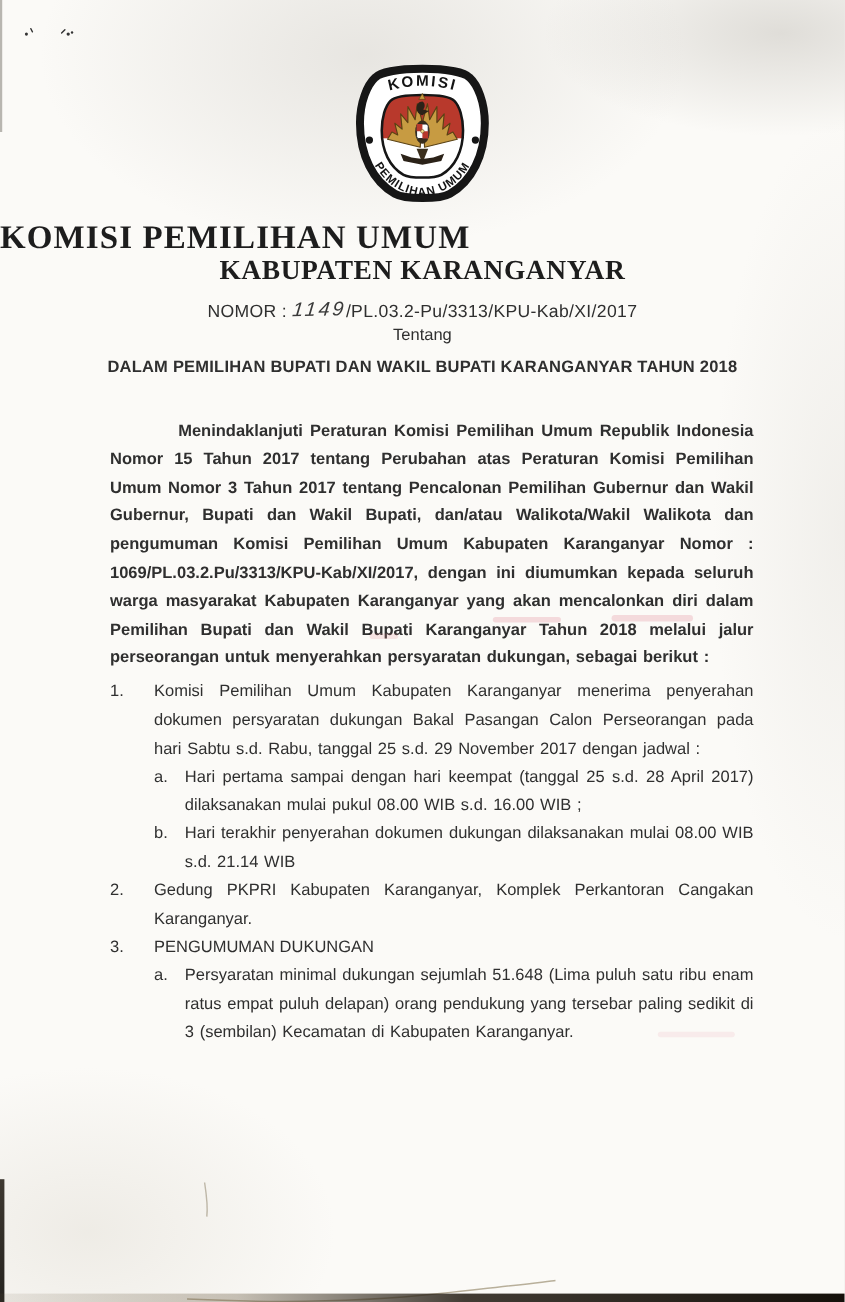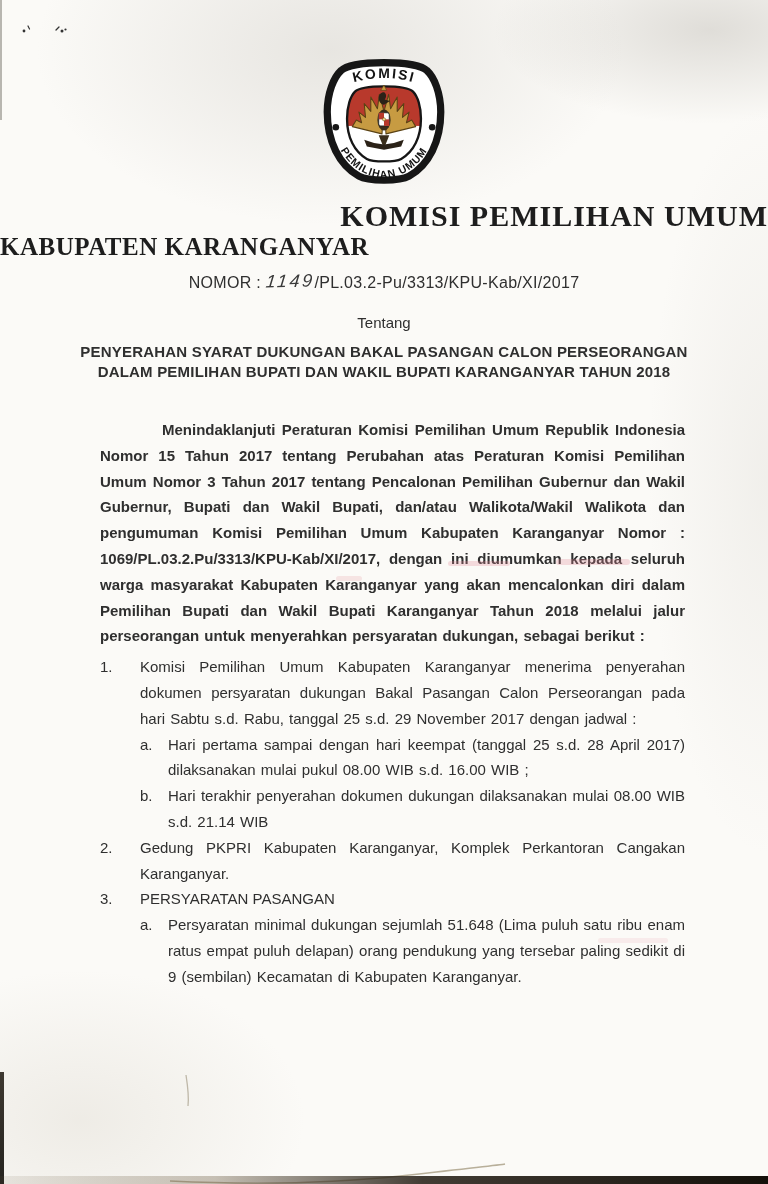--- a/index.html
+++ b/index.html
@@ -14,37 +14,37 @@
       radial-gradient(420px 250px at 330px 50px, rgba(186,182,174,0.30), rgba(186,182,174,0) 70%),
       radial-gradient(300px 130px at 710px 30px, rgba(178,174,166,0.38), rgba(178,174,166,0) 72%),
       radial-gradient(160px 500px at 768px 480px, rgba(198,194,186,0.20), rgba(198,194,186,0) 75%),
       radial-gradient(300px 200px at 80px 1120px, rgba(200,193,178,0.25), rgba(200,193,178,0) 75%),
       #fbfaf7;
   }
   
   .logo{display:block;margin:56px auto 0;width:132px;height:132px;}
   .logo text{font-family:"Liberation Sans", sans-serif;fill:#141414;}
   .org1{
-    margin:12px 0 0;text-align:right;
+    margin:12px 0 0;text-align:left;
     font-family:"Liberation Serif", serif;font-weight:bold;
     font-size:30px;line-height:32px;letter-spacing:1px;color:#1d1d1d;
   }
   .org2{
-    margin:2px 0 0;
+    margin:2px 0 0;text-align:center;
     font-family:"Liberation Serif", serif;font-weight:bold;
     font-size:25px;line-height:26px;letter-spacing:0.5px;color:#1d1d1d;
   }
   .doc-type{margin:26px 0 0;text-align:center;font-size:16px;line-height:18px;letter-spacing:1.5px;}
   .nomor{margin:12px 0 0;text-align:center;font-size:16px;line-height:20px;letter-spacing:0.3px;}
   .handwritten{
     display:inline-block;font-size:18px;font-style:italic;
     transform:skewX(-7deg) rotate(-1deg);letter-spacing:2.5px;
     color:#3a3a3a;position:relative;top:-1px;
   }
-  .tentang{margin:21px 0 0;text-align:center;font-size:15px;line-height:18px;}
+  .tentang{margin:2px 0 0;text-align:center;font-size:15px;line-height:18px;}
   .subject{margin:10px 0 0;text-align:center;font-weight:bold;font-size:15px;line-height:20px;letter-spacing:0.2px;}
   
   .opening{
     margin:35px 83px 0 100px;
     font-size:15px;line-height:25.8px;
     text-align:justify;text-indent:62px;
     word-spacing:1px;
     font-weight:bold;
   }
   .list{margin:5px 83px 0 100px;font-size:15px;line-height:25.8px;}
@@ -118,21 +118,20 @@
 
   <div class="org1">KOMISI PEMILIHAN UMUM</div>
   <div class="org2">KABUPATEN KARANGANYAR</div>
 
 
   <div class="nomor"><span>NOMOR : </span><span class="handwritten">1149</span><span>/PL.03.2-Pu/3313/KPU-Kab/XI/2017</span></div>
 
   <div class="tentang">Tentang</div>
 
   <div class="subject">
-    <div>PENYERAHAN SYARAT DUKUNGAN BAKAL PASANGAN CALON PERSEORANGAN</div>
     <div>DALAM PEMILIHAN BUPATI DAN WAKIL BUPATI KARANGANYAR TAHUN 2018</div>
   </div>
 
   <p class="opening">Menindaklanjuti Peraturan Komisi Pemilihan Umum Republik Indonesia Nomor 15 Tahun 2017 tentang Perubahan atas Peraturan Komisi Pemilihan Umum Nomor 3 Tahun 2017 tentang Pencalonan Pemilihan Gubernur dan Wakil Gubernur, Bupati dan Wakil Bupati, dan/atau Walikota/Wakil Walikota dan pengumuman Komisi Pemilihan Umum Kabupaten Karanganyar Nomor : 1069/PL.03.2.Pu/3313/KPU-Kab/XI/2017, dengan ini diumumkan kepada seluruh warga masyarakat Kabupaten Karanganyar yang akan mencalonkan diri dalam Pemilihan Bupati dan Wakil Bupati Karanganyar Tahun 2018 melalui jalur perseorangan untuk menyerahkan persyaratan dukungan, sebagai berikut :</p>
 
   <div class="list">
 
     <div class="item">
       <div class="item-num">1.</div>
       <div class="item-body">
@@ -151,24 +150,24 @@
     <div class="item">
       <div class="item-num">2.</div>
       <div class="item-body">
         <div class="item-text">Gedung PKPRI Kabupaten Karanganyar, Komplek Perkantoran Cangakan Karanganyar.</div>
       </div>
     </div>
 
     <div class="item">
       <div class="item-num">3.</div>
       <div class="item-body">
-        <div class="item-title">PERSYARATAN PASANGAN</div>
+        <div class="item-title">PENGUMUMAN DUKUNGAN</div>
         <div class="sub">
           <div class="sub-letter">a.</div>
-          <div class="sub-text">Persyaratan minimal dukungan sejumlah 51.648 (Lima puluh satu ribu enam ratus empat puluh delapan) orang pendukung yang tersebar paling sedikit di 9 (sembilan) Kecamatan di Kabupaten Karanganyar.</div>
+          <div class="sub-text">Persyaratan minimal dukungan sejumlah 51.648 (Lima puluh satu ribu enam ratus empat puluh delapan) orang pendukung yang tersebar paling sedikit di 3 (sembilan) Kecamatan di Kabupaten Karanganyar.</div>
         </div>
       </div>
     </div>
 
   </div>
 
   <svg class="artifact" style="left:18px;top:22px;" width="56" height="18" viewBox="0 0 56 18" aria-hidden="true">
     <circle cx="6" cy="9" r="1.4" fill="#333"></circle>
     <path d="M10,4 L11.5,7" stroke="#333" stroke-width="1.2" stroke-linecap="round"></path>
     <path d="M38,8 L41,5" stroke="#333" stroke-width="1.3" stroke-linecap="round"></path>

